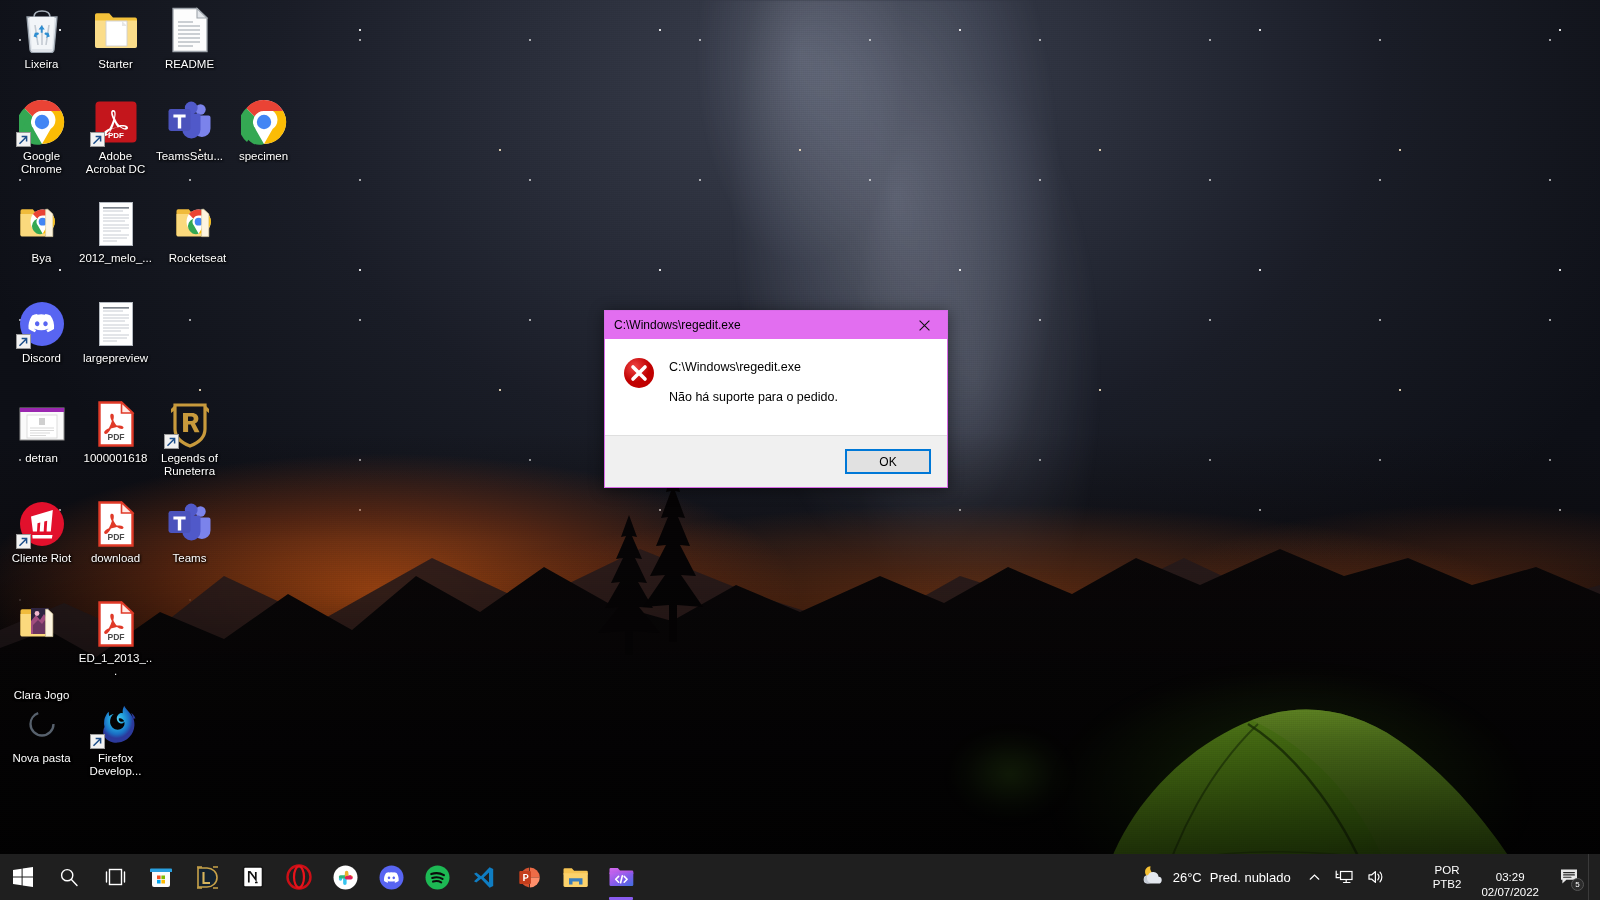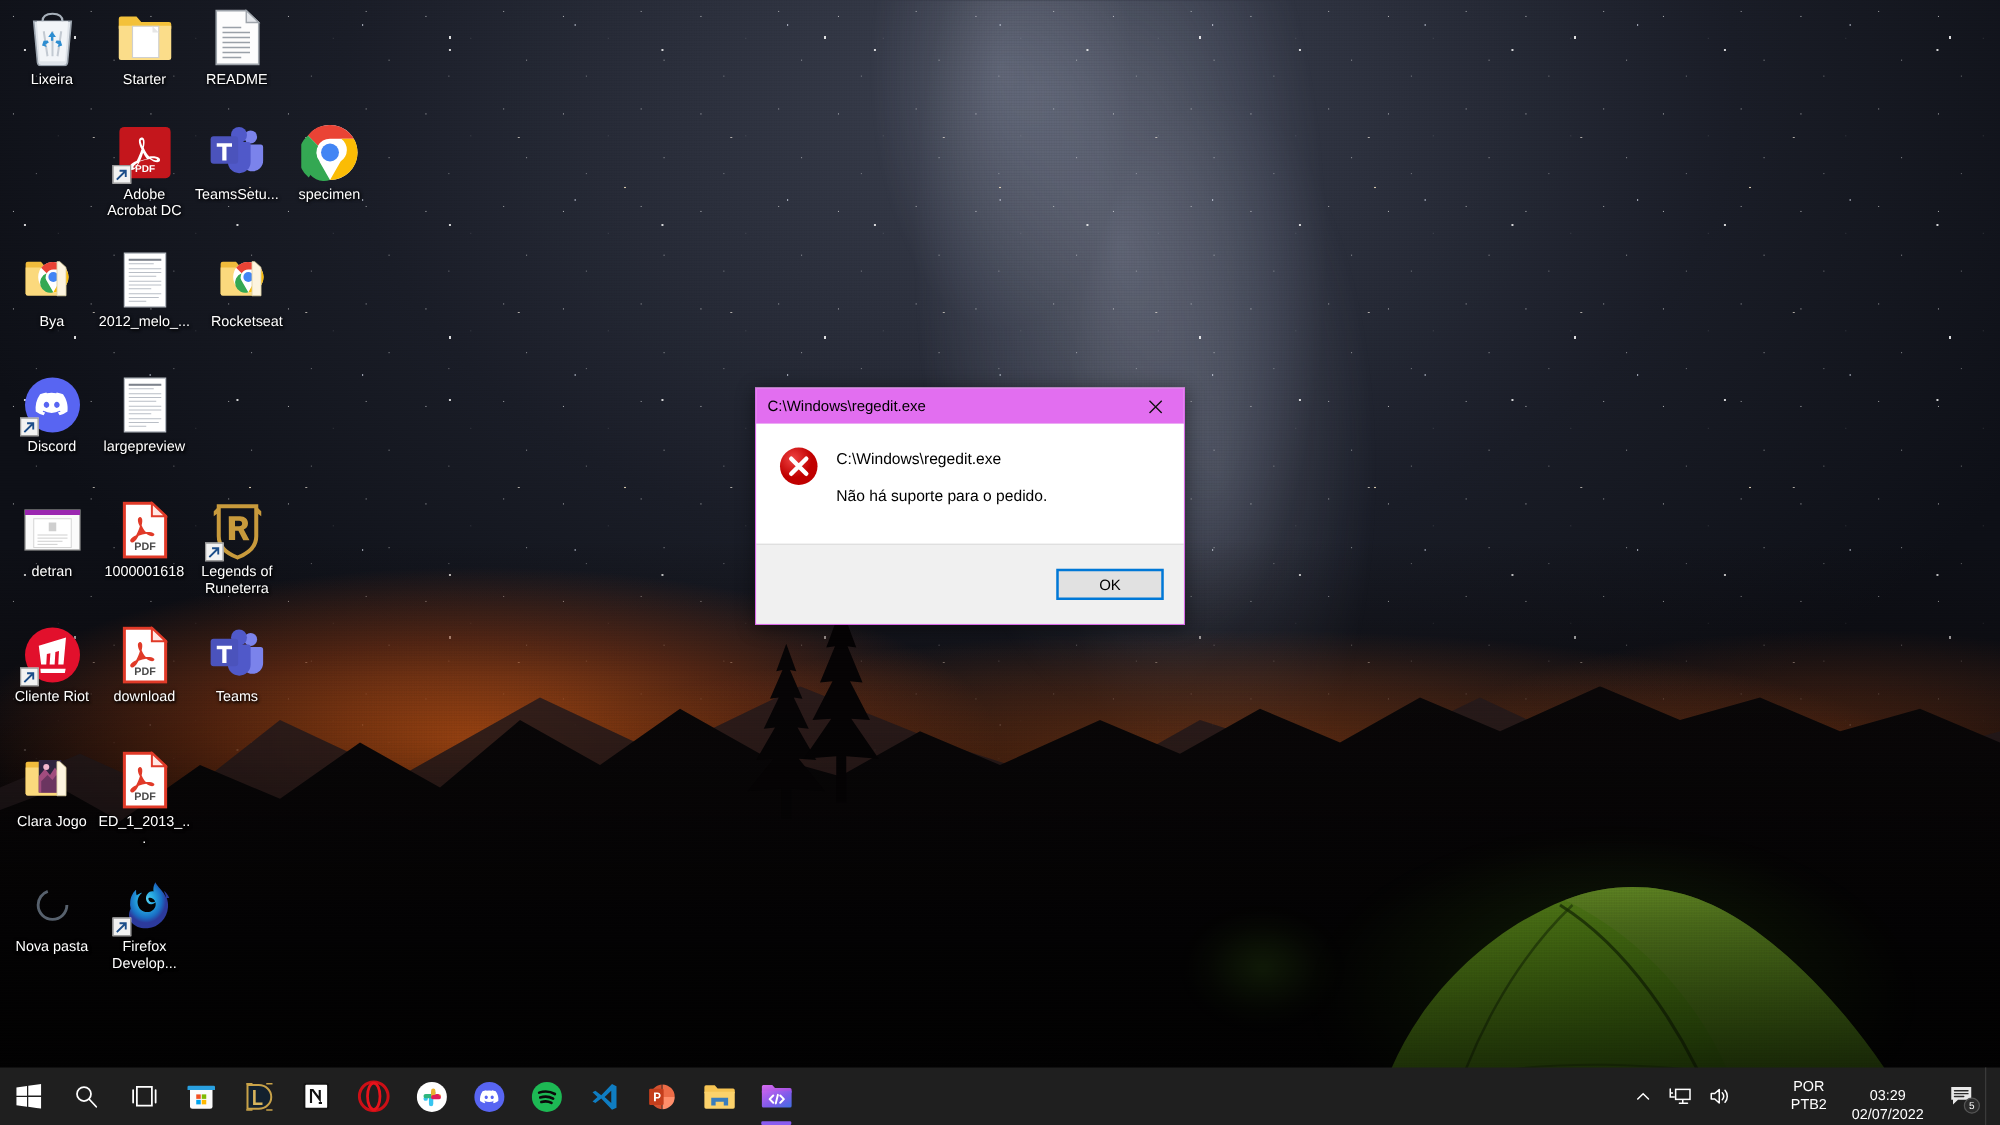--- a/index.html
+++ b/index.html
@@ -155,21 +155,21 @@
   #dlg-close svg { width:11px; height:11px; }
   #dlg-body {
     background:#fff; padding:17px 18px 22px 18px;
     display:flex; gap:14px; min-height:96px;
   }
   #dlg-error-icon { flex:0 0 32px; padding-top:1px; }
   #dlg-texts { display:flex; flex-direction:column; gap:14px; padding-top:3px; }
   #dlg-texts div { font-size:12.5px; color:#000; line-height:16px; }
   #dlg-footer {
     background:#f0f0f0; border-top:1px solid #dfdfdf;
-    height:64px; display:flex; align-items:center; justify-content:flex-end;
+    height:52px; display:flex; align-items:center; justify-content:flex-end;
     padding-right:16px;
   }
   #dlg-ok {
     min-width:86px; height:25px; padding:0 12px;
     background:#e1e1e1; border:2px solid #0078d7;
     font-family:"Liberation Sans", sans-serif; font-size:12px; color:#000;
     cursor:default;
   }
 
   
@@ -297,20 +297,39 @@
         <svg width="38" height="46" viewBox="0 0 38 46">
       <path d="M2 1.5h24L36 11v33.5H2Z" fill="#fdfdfd" stroke="#9ea4ab" stroke-width="1.3"></path>
       <path d="M26 1.5 36 11h-10Z" fill="#e3e6ea" stroke="#9ea4ab" stroke-width="1.1"></path>
       <g stroke="#9aa1a9" stroke-width="1.1">
         <path d="M7 15h15M7 19h22M7 23h22M7 27h22M7 31h22M7 35h22M7 39h15"></path>
       </g>
     </svg>
       </span>
       <span class="lbl">README</span>
     </div>
+    <div class="dicon" style="left: 4px; top: 98px;">
+      <span class="glyph">
+        <svg width="46" height="46" viewBox="0 0 46 46">
+      <circle cx="23" cy="23" r="22" fill="#fff"></circle>
+      <path d="M23 1a22 22 0 0 1 19.1 11H23a11 11 0 0 0-9.6 5.6L5.3 9.3A22 22 0 0 1 23 1Z" fill="#ea4335"></path>
+      <path d="M5.3 9.3l8.1 8.3A11 11 0 0 0 14.6 30L6 43A22 22 0 0 1 5.3 9.3Z" fill="#34a853" transform="translate(0,0)"></path>
+      <path d="M42.1 12A22 22 0 0 1 23 45l8.6-15A11 11 0 0 0 32 12Z" fill="#fbbc05"></path>
+      <path d="M13.4 17.6A11 11 0 0 0 23 45L14.4 30A11 11 0 0 1 13.4 17.6Z" fill="#34a853"></path>
+      <circle cx="23" cy="23" r="9.4" fill="#fff"></circle>
+      <circle cx="23" cy="23" r="7.2" fill="#4285f4"></circle>
+    </svg>
+        <span class="shortcut-arrow">
+  <svg viewBox="0 0 11 11">
+            <path d="M2 9.2 8 3.2 M4.4 2.6h4.2v4.2" fill="none" stroke="#1c4e8a" stroke-width="1.5" stroke-linecap="square"></path>
+          </svg>
+</span>
+      </span>
+      <span class="lbl">Google Chrome</span>
+    </div>
     <div class="dicon" style="left: 78px; top: 98px;">
       <span class="glyph">
         <svg width="44" height="44" viewBox="0 0 44 44">
       <rect x="1.5" y="1.5" width="41" height="41" rx="4" fill="#c4161c"></rect>
       <path fill="#fff" d="M33.5 26.6c-1.4-1.4-4.9-1.7-8.1-1.4-2-2-3.5-4.6-4.4-7 .7-2.8 1-5.6.1-7.2-.5-.9-1.6-1.3-2.5-.9-1 .4-1.5 1.5-1.5 2.7 0 2 .9 4.4 2.1 6.6-.9 2.8-2.2 6.1-3.8 9.2-2.9 1.3-5.5 3-6 4.9-.2.9.2 1.8 1 2.2.9.5 2.2.2 3.2-.6 1.5-1.2 3-3.5 4.3-6 2.5-.9 5.3-1.6 7.8-2 2.1 1.6 4.4 2.6 6.1 2.6 1 0 1.8-.3 2.1-1.1.3-.7.1-1.4-.4-2Zm-2 1.1c-.1.3-.5.5-1 .5-1 0-2.4-.6-3.9-1.6 2.3-.2 4.2 0 4.8.5.2.2.2.4.1.6ZM19.3 11.9c.3-.1.6 0 .8.3.5.9.3 3 0 5-1-2-1.5-3.8-1.5-4.6 0-.4.2-.6.7-.7Zm1.2 10.2c.8 1.8 1.9 3.6 3.1 5.1-1.8.3-3.7.8-5.5 1.3 1-2.1 1.8-4.4 2.4-6.4Zm-6.2 11.6c-.5.4-1.1.5-1.4.4-.2-.1-.3-.3-.2-.6.2-.9 1.7-2.2 3.8-3.3-1 1.7-1.8 2.9-2.2 3.5Z"></path>
       <text x="22" y="37.5" font-family="Liberation Sans, sans-serif" font-size="8" font-weight="bold" fill="#fff" text-anchor="middle">PDF</text>
     </svg>
         <span class="shortcut-arrow">
   <svg viewBox="0 0 11 11">
             <path d="M2 9.2 8 3.2 M4.4 2.6h4.2v4.2" fill="none" stroke="#1c4e8a" stroke-width="1.5" stroke-linecap="square"></path>
@@ -493,21 +512,21 @@
       <circle cx="33.5" cy="8.5" r="5.2" fill="#7b83eb"></circle>
       <circle cx="24.2" cy="7" r="6.4" fill="#5059c9"></circle>
       <path d="M27.5 14.5h14a2 2 0 0 1 2 2v11a8.5 8.5 0 0 1-8.5 8.5h-.2a8.5 8.5 0 0 1-8.5-8.5V16.5a2 2 0 0 1 2-2Z" fill="#7b83eb"></path>
       <path d="M19 12.5h12.5a2 2 0 0 1 2 2v14a9 9 0 0 1-9 9h-.2a9 9 0 0 1-9-9v-14a2 2 0 0 1 2-2Z" fill="#5059c9"></path>
       <rect x="1.5" y="8" width="22" height="22" rx="2.4" fill="#4b53bc"></rect>
       <path d="M6.4 13.6h12.2v2.8h-4.4v11h-3.4v-11H6.4Z" fill="#fff"></path>
     </svg>
       </span>
       <span class="lbl">Teams</span>
     </div>
-    <div class="dicon" style="left: 4px; top: 600px;">
+    <div class="dicon" style="left: 4px; top: 600px; gap: 37px;">
       <span class="glyph">
         <svg width="46" height="42" viewBox="0 0 46 42">
       <path d="M1.5 8a1.7 1.7 0 0 1 1.7-1.7h10.6L17 10.2h9.6v22H1.5Z" fill="#f0bb3c"></path>
       <path d="M1.5 11h25.1v22.6H3.2A1.7 1.7 0 0 1 1.5 32Z" fill="#fbd97d"></path>
       <rect x="12" y="5" width="18" height="26" fill="#2e2440"></rect>
       <path d="M12 18l5-6 4 5 4-6 5 8v12H12Z" fill="#a14c7e"></path>
       <circle cx="18" cy="10.5" r="2.4" fill="#f2b8cd"></circle>
       <path d="M14 22l5-5 4 4 3-4 4 6v8H14Z" fill="#6b3560"></path>
       <path d="M26.6 6.3h2.2l5 4.6v22.7h-7.2Z" fill="#fdf4df" stroke="#ddd0a4" stroke-width=".7"></path>
     </svg>
@@ -724,20 +743,31 @@
       </svg>
       <span class="active-bar"></span>
     </div>
 
   </div>
 
   <div id="tb-spacer"></div>
 
   <div id="tb-right">
 
+    <div class="tray-item" id="tb-weather">
+      <span>
+        <svg width="26" height="22" viewBox="0 0 26 22">
+          <path d="M11.5 2.2a5.6 5.6 0 1 0 5 8.4 6.6 6.6 0 0 1-5-8.4Z" fill="#f5c033"></path>
+          <path d="M8.5 19.5a4.1 4.1 0 0 1 .5-8.2 5.6 5.6 0 0 1 10.6 1.4 3.4 3.4 0 0 1-.6 6.8Z" fill="#e3e7ee"></path>
+          <path d="M8.5 19.5a4.1 4.1 0 0 1-.1-8.1 5.4 5.4 0 0 0-.5 2.3 5.7 5.7 0 0 0 3.6 5.3Z" fill="#c6ccd6"></path>
+        </svg>
+      </span>
+      <span class="temp">26°C</span>
+      <span class="cond">Pred. nublado</span>
+    </div>
 
     <div class="tray-item">
       <svg width="13" height="13" viewBox="0 0 13 13" fill="none" stroke="#fff" stroke-width="1.2" stroke-linecap="round">
         <path d="M2.2 8.2 6.5 4 10.8 8.2"></path>
       </svg>
     </div>
 
     <div class="tray-item">
       <svg width="18" height="16" viewBox="0 0 18 16" fill="none" stroke="#fff" stroke-width="1.2">
         <rect x="5.5" y="2.5" width="11.5" height="8"></rect>

